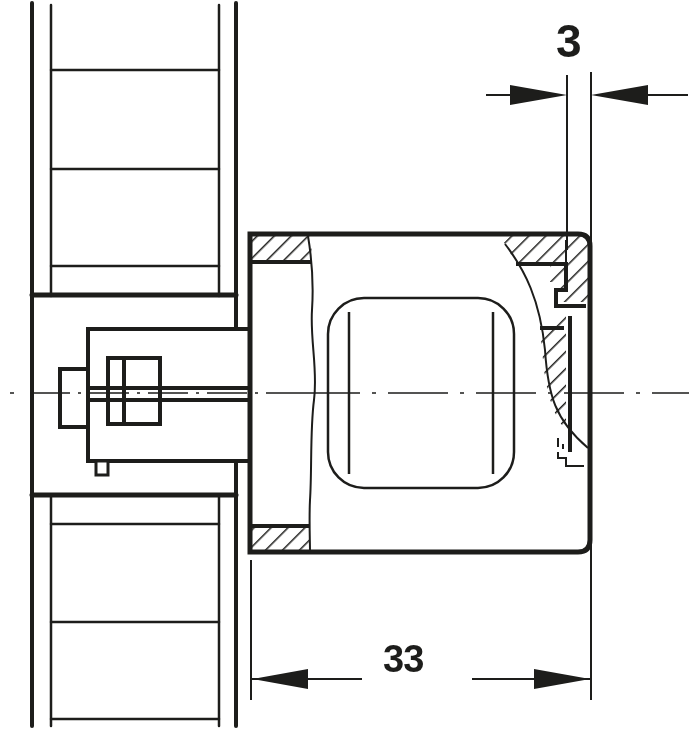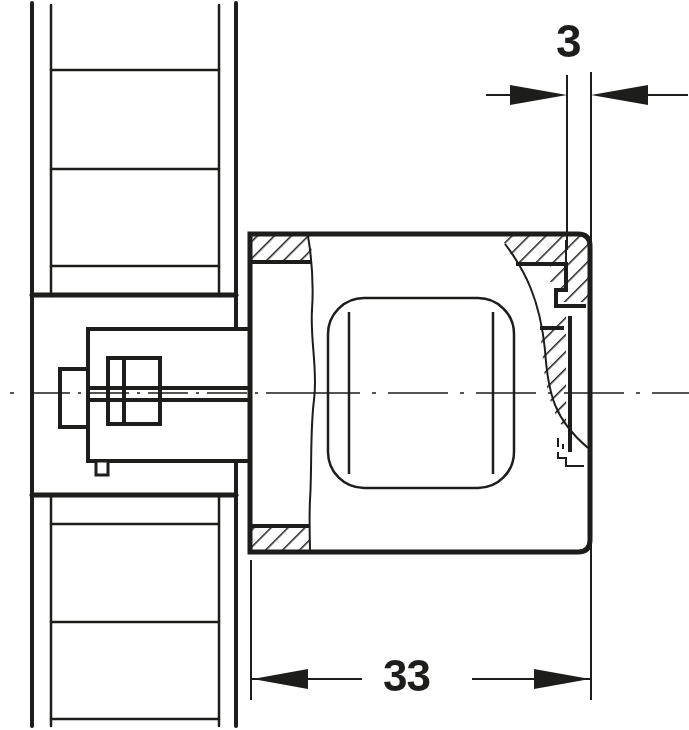--- a/index.html
+++ b/index.html
@@ -7,21 +7,21 @@
     svg { position: absolute; left: 0; top: 0; }
     .dim-label {
       position: absolute;
       font-family: "Liberation Sans", sans-serif;
       font-weight: bold;
       color: #1d1d1b;
       line-height: 1;
       letter-spacing: -1px;
     }
     #dim-top { left: 556px; top: 18px; font-size: 46px; }
-    #dim-bottom { left: 383px; top: 654px; font-size: 44px; }
+    #dim-bottom { left: 383px; top: 640px; font-size: 38px; }
   </style>
 </head>
 <body>
 
 <svg width="689" height="730" viewBox="0 0 689 730" xmlns="http://www.w3.org/2000/svg">
   <defs>
     <pattern id="hatch" patternUnits="userSpaceOnUse" width="12" height="12" patternTransform="rotate(45)">
       <line x1="0" y1="0" x2="0" y2="12" stroke="#1d1d1b" stroke-width="3"></line>
     </pattern>
   </defs>

